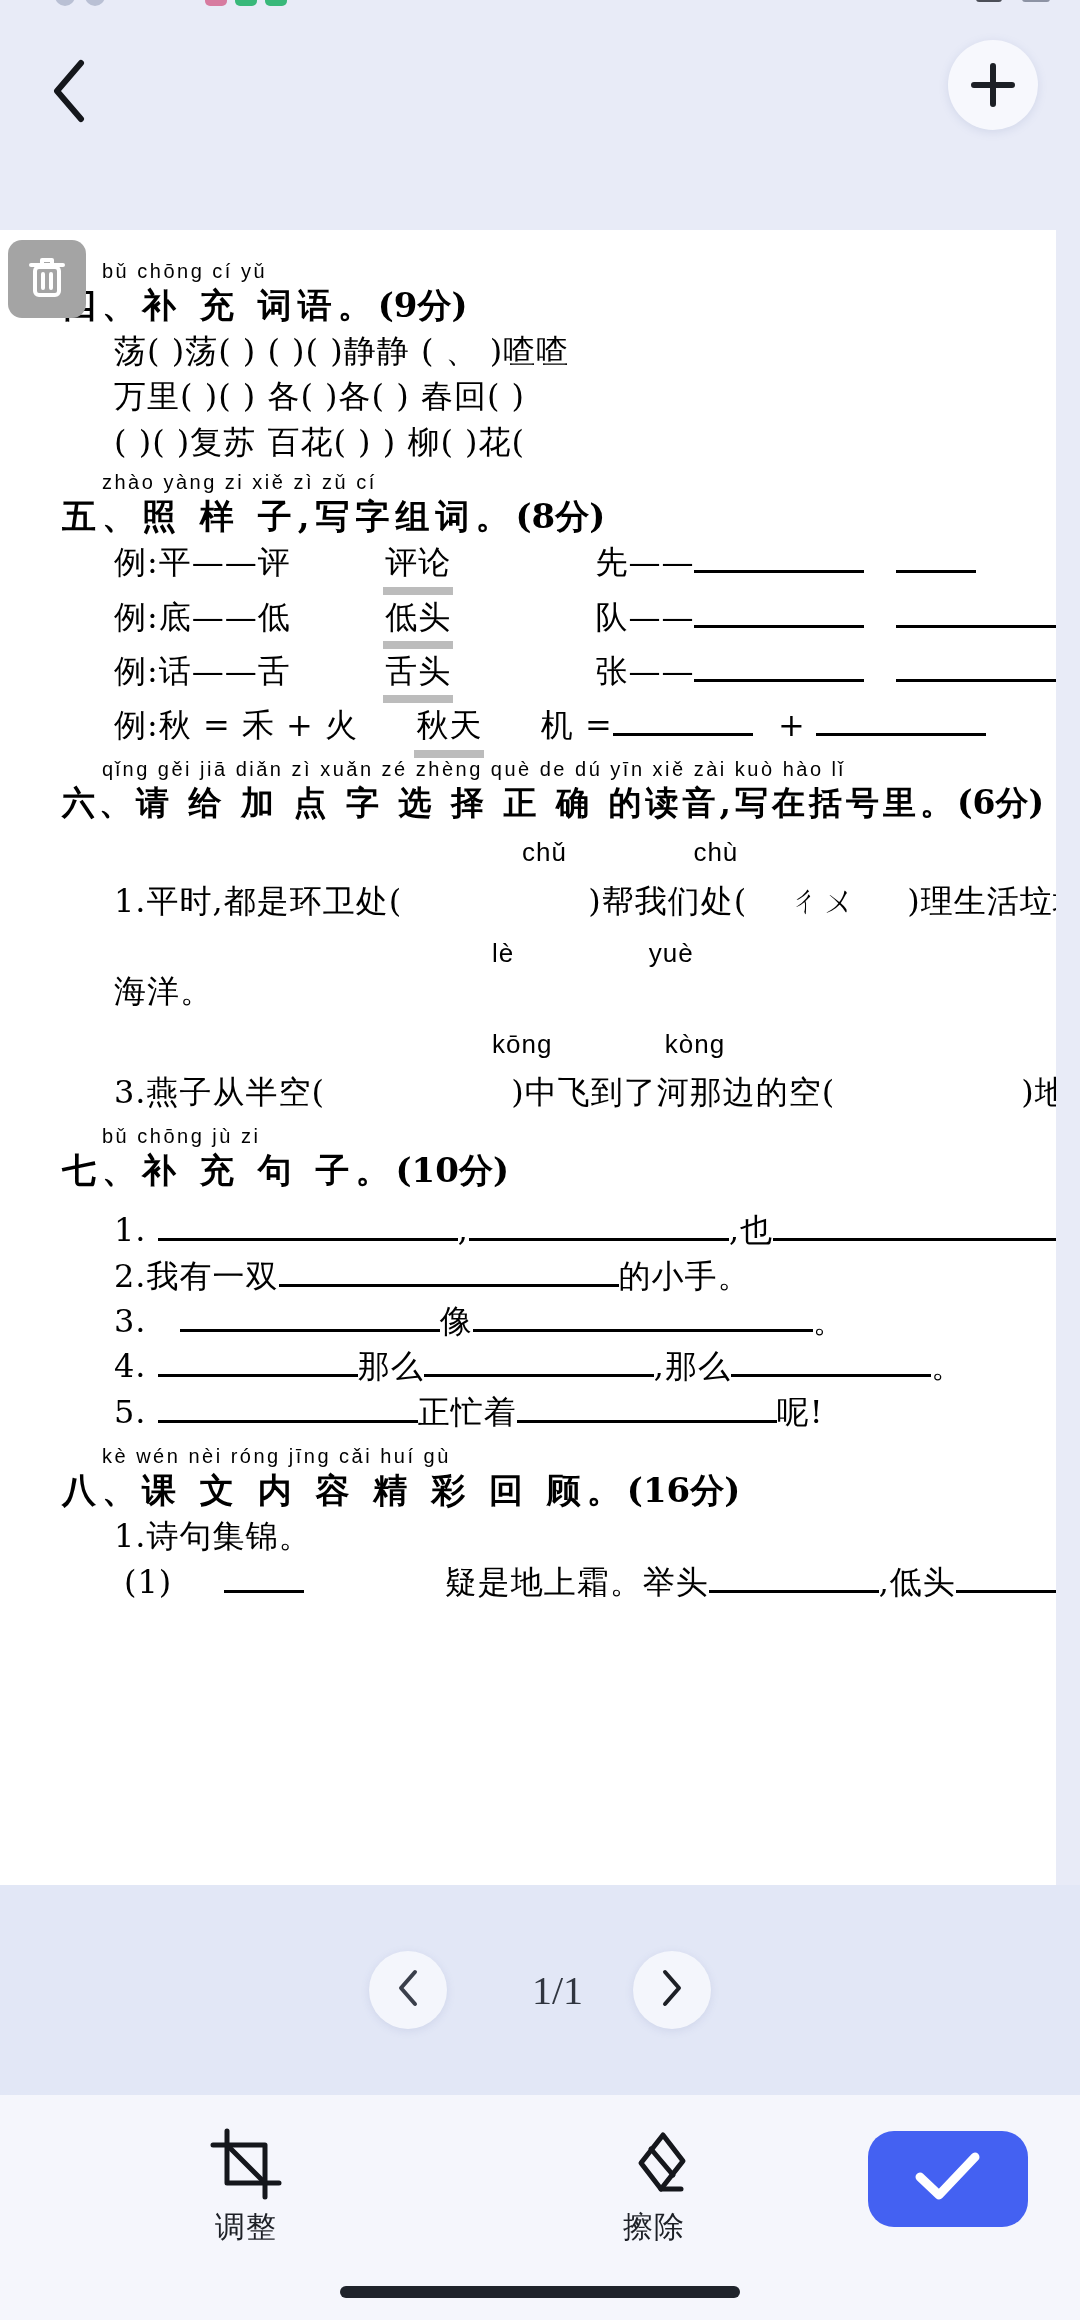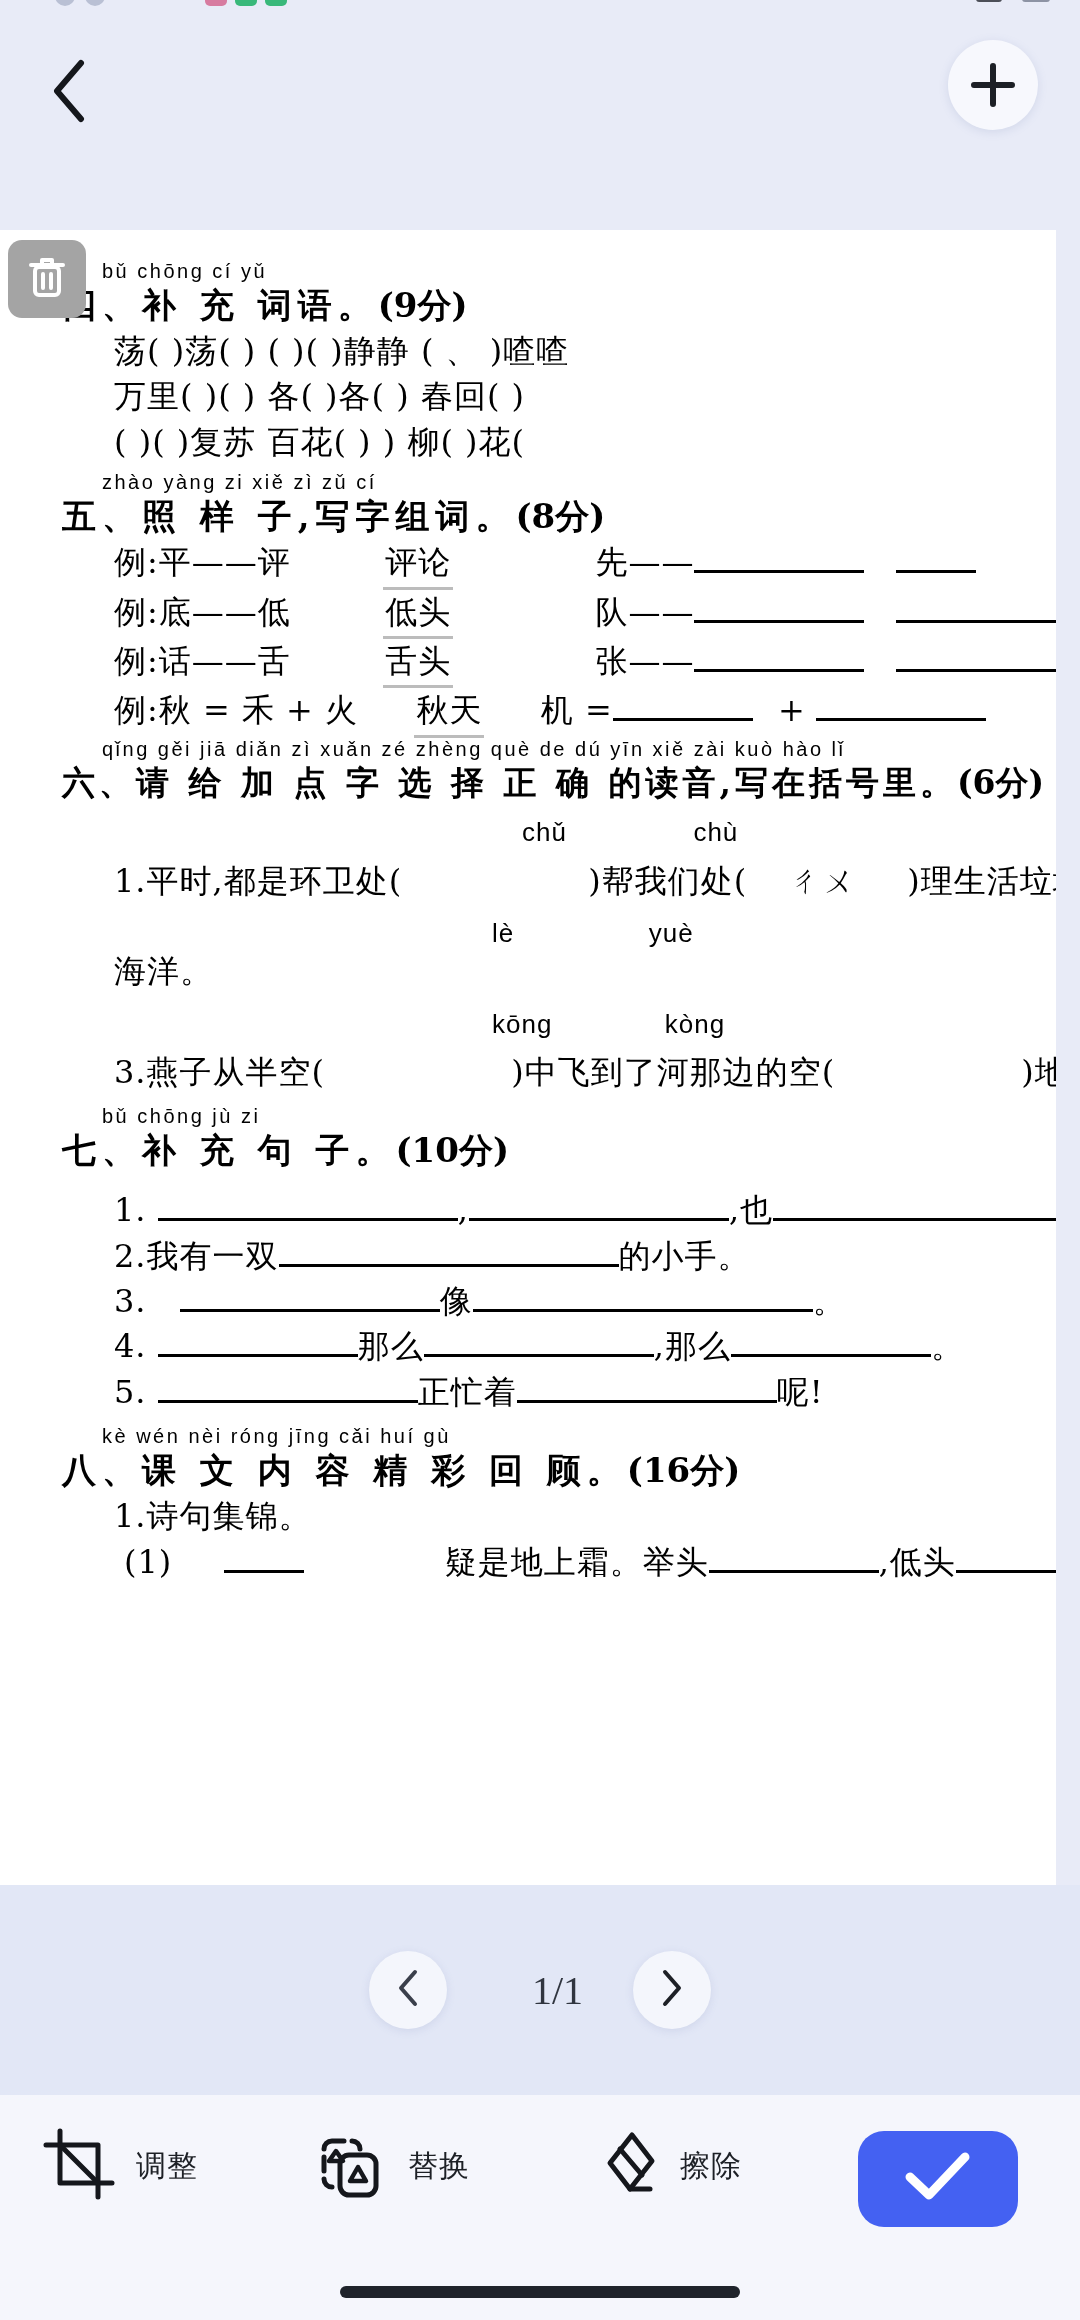--- a/index.html
+++ b/index.html
@@ -133,21 +133,21 @@
   .ul { border-bottom: 3px solid #111; display: inline-block; }
   .ul.w80  { width: 80px; }
   .ul.w140 { width: 140px; }
   .ul.w170 { width: 170px; }
   .ul.w200 { width: 200px; }
   .ul.w230 { width: 230px; }
   .ul.w260 { width: 260px; }
   .ul.w300 { width: 300px; }
   .ul.w340 { width: 340px; }
 
-  .uword { border-bottom: 3px solid #84cc16; display: inline-block; padding: 0 2px 1px; }
+  .uword { border-bottom: 8px solid #84cc16; display: inline-block; padding: 0 2px 1px; }
 
   .pin-row {
     font-family: "Liberation Sans", sans-serif;
     font-size: 26px;
     letter-spacing: 1px;
     line-height: 1.2;
     white-space: nowrap;
   }
 
   
@@ -185,22 +185,23 @@
     width: 1080px;
     height: 225px;
     background: #f5f6fc;
     display: flex;
     align-items: flex-start;
     padding: 32px 42px 0 42px;
   }
   .tool {
     flex: 1;
     display: flex;
+    flex-direction: column;
     align-items: center;
-    gap: 20px;
+    gap: 2px;
     cursor: pointer;
   }
   .tool-label {
     font-size: 30px;
     color: #1d2026;
     letter-spacing: 1px;
     font-family: "DejaVu Sans", sans-serif;
   }
   .confirm-btn {
     width: 160px; height: 96px;
@@ -413,34 +414,20 @@
     <span>
       <svg width="74" height="74" viewBox="0 0 74 74" fill="none">
         <path d="M18 4 V56 H70" stroke="#15171c" stroke-width="5" stroke-linecap="round" stroke-linejoin="round"></path>
         <path d="M4 18 H56 V70" stroke="#15171c" stroke-width="5" stroke-linecap="round" stroke-linejoin="round"></path>
         <path d="M18 18 L56 56" stroke="#15171c" stroke-width="5" stroke-linecap="round"></path>
       </svg>
     </span>
     <span class="tool-label">调整</span>
   </div>
 
-  <div class="tool">
-    <span>
-      <svg width="74" height="74" viewBox="0 0 74 74" fill="none">
-        <path d="M10 22 A8 8 0 0 1 18 14 H30" stroke="#15171c" stroke-width="5" stroke-linecap="round"></path>
-        <path d="M10 30 V44" stroke="#15171c" stroke-width="5" stroke-linecap="round"></path>
-        <path d="M10 52 A8 8 0 0 0 18 60" stroke="#15171c" stroke-width="5" stroke-linecap="round"></path>
-        <path d="M38 14 A8 8 0 0 1 46 22" stroke="#15171c" stroke-width="5" stroke-linecap="round"></path>
-        <path d="M22 24 L29 34 H15 Z" stroke="#15171c" stroke-width="4.5" stroke-linejoin="round"></path>
-        <rect x="26" y="28" width="36" height="40" rx="9" stroke="#15171c" stroke-width="5"></rect>
-        <path d="M44 40 L52 54 H36 Z" stroke="#15171c" stroke-width="4.5" stroke-linejoin="round"></path>
-      </svg>
-    </span>
-    <span class="tool-label">替换</span>
-  </div>
 
   <div class="tool">
     <span>
       <svg width="74" height="74" viewBox="0 0 74 74" fill="none">
         <path d="M46 8 L66 34 L44 62 L24 36 Z" stroke="#15171c" stroke-width="5" stroke-linejoin="round"></path>
         <path d="M34 22 L56 48" stroke="#15171c" stroke-width="5" stroke-linecap="round"></path>
         <path d="M44 62 H64" stroke="#15171c" stroke-width="5" stroke-linecap="round"></path>
       </svg>
     </span>
     <span class="tool-label">擦除</span>

